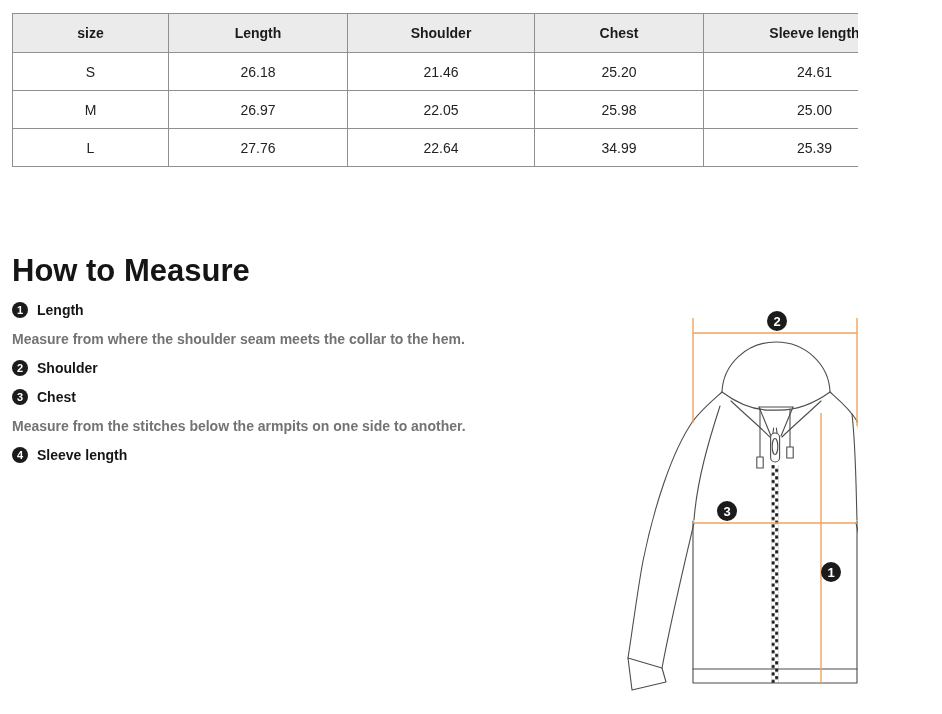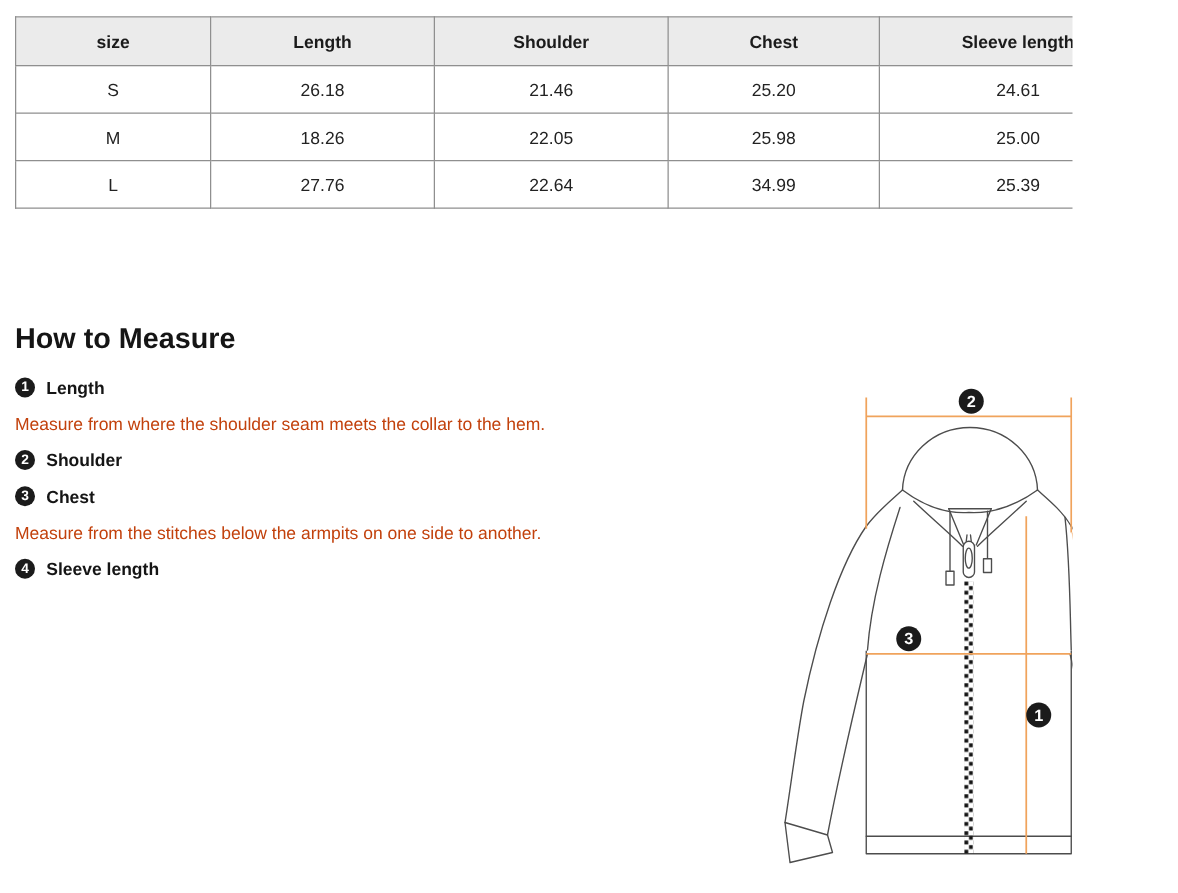--- a/index.html
+++ b/index.html
@@ -15,36 +15,36 @@
   table.size-chart th,table.size-chart td{
     border:1px solid #8f8f8f;text-align:center;vertical-align:middle;
     font-size:14px;padding:0;
   }
   table.size-chart th{background:#ebebeb;font-weight:700;height:38px;color:#1b1b1b;}
   table.size-chart td{height:37px;font-weight:400;color:#222;}
   col.c0{width:156px}col.c1{width:179px}col.c2{width:187px}col.c3{width:169px}col.c4{width:222px}
   
   .measure-col{position:absolute;left:12px;top:241px;width:598px;}
   .measure-col h2{
-    margin:16px 0 0 0;font-size:23px;line-height:27px;font-weight:700;color:#151515;
+    margin:16px 0 0 0;font-size:31px;line-height:27px;font-weight:700;color:#151515;
   }
   .measure-list{margin-top:16px;}
   .mi-title{
     display:flex;align-items:center;gap:9px;height:20px;margin-top:9px;
     font-size:14px;font-weight:600;color:#151515;
   }
   .measure-item:first-child .mi-title{margin-top:0;}
   .num-badge{
     display:inline-flex;align-items:center;justify-content:center;flex:0 0 auto;
     width:16px;height:16px;border-radius:50%;background:#1b1b1b;color:#fff;
     font-size:11px;font-weight:700;line-height:1;
   }
   .mi-desc{
     height:20px;line-height:20px;margin-top:9px;
-    font-size:14px;font-weight:400;color:#c2410c;
+    font-size:14px;font-weight:700;color:#737373;
   }
   
   .diagram{position:absolute;left:610px;top:295px;width:330px;height:410px;}
   .diagram svg{display:block;width:330px;height:410px;}
   .diagram text{
     font-family:"Liberation Sans","DejaVu Sans",sans-serif;
     font-size:13px;font-weight:700;fill:#ffffff;
   }
 </style>
 </head>
@@ -72,21 +72,21 @@
     <tbody>
       <tr>
         <td>S</td>
         <td>26.18</td>
         <td>21.46</td>
         <td>25.20</td>
         <td>24.61</td>
       </tr>
       <tr>
         <td>M</td>
-        <td>18.26</td>
+        <td>26.97</td>
         <td>22.05</td>
         <td>25.98</td>
         <td>25.00</td>
       </tr>
       <tr>
         <td>L</td>
         <td>27.76</td>
         <td>22.64</td>
         <td>34.99</td>
         <td>25.39</td>

